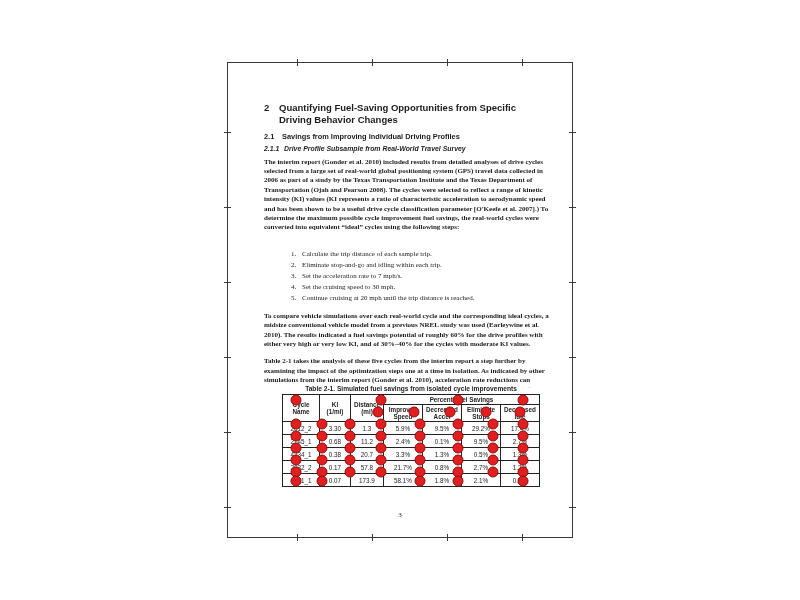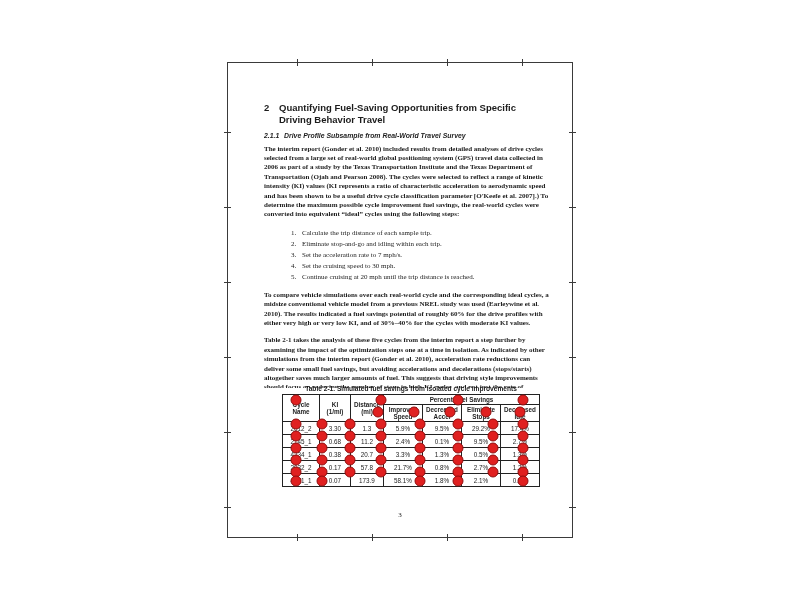--- a/index.html
+++ b/index.html
@@ -14,21 +14,21 @@
   .h1{display:flex;font-family:"Liberation Sans",sans-serif;font-weight:bold;
       font-size:9.5px;line-height:11.5px;margin-bottom:7px;}
   .h1 .num{width:15px;flex:none;}
   .h2{display:flex;font-family:"Liberation Sans",sans-serif;font-weight:bold;
       font-size:7.4px;line-height:9px;margin-bottom:4px;}
   .h2 .num{width:18px;flex:none;}
   .h3{display:flex;font-family:"Liberation Sans",sans-serif;font-weight:bold;font-style:italic;
       font-size:6.9px;line-height:8.5px;margin-bottom:4px;}
   .h3 .num{width:20px;flex:none;}
   p.body{font-size:7px;line-height:9.4px;margin:0 0 8px 0;font-weight:bold;}
-  ol.steps{margin:8px 0 8px 0;padding-left:34px;font-size:7px;line-height:11px;}
+  ol.steps{margin:16px 0 8px 0;padding-left:34px;font-size:7px;line-height:11px;}
   ol.steps li{padding-left:4px;}
   .caption{position:absolute;left:50px;top:322px;width:266px;text-align:center;
            font-family:"Liberation Sans",sans-serif;font-weight:bold;font-size:6.6px;}
   table.fuel{position:absolute;left:54px;top:331px;width:258px;border-collapse:collapse;
              font-family:"Liberation Sans",sans-serif;font-size:6.3px;table-layout:fixed;}
   table.fuel th,table.fuel td{border:1px solid #222;text-align:center;vertical-align:middle;
              padding:1px 0;white-space:pre-line;line-height:7px;}
   table.fuel th{font-weight:bold;}
   table.fuel td{height:10px;}
   .c0{width:36px;} .c1{width:30px;} .c2{width:32px;}
@@ -38,21 +38,25 @@
        background:#e02020;border:1px solid #8f0d0d;box-sizing:border-box;
        transform:translate(-50%,-50%);}
 </style>
 </head>
 <body>
 
 <div class="page">
   <div class="content">
     <div class="h1">
       <span class="num">2</span>
-      <span class="txt">Quantifying Fuel-Saving Opportunities from Specific Driving Behavior Travel</span>
+      <span class="txt">Quantifying Fuel-Saving Opportunities from Specific Driving Behavior Changes</span>
+    </div>
+    <div class="h2">
+      <span class="num">2.1</span>
+      <span class="txt">Savings from Improving Individual Driving Profiles</span>
     </div>
     <div class="h3">
       <span class="num">2.1.1</span>
       <span class="txt">Drive Profile Subsample from Real-World Travel Survey</span>
     </div>
     <p class="body">The interim report (Gonder et al. 2010) included results from detailed analyses of drive cycles selected from a large set of real-world global positioning system (GPS) travel data collected in 2006 as part of a study by the Texas Transportation Institute and the Texas Department of Transportation (Ojah and Pearson 2008). The cycles were selected to reflect a range of kinetic intensity (KI) values (KI represents a ratio of characteristic acceleration to aerodynamic speed and has been shown to be a useful drive cycle classification parameter [O'Keefe et al. 2007].) To determine the maximum possible cycle improvement fuel savings, the real-world cycles were converted into equivalent “ideal” cycles using the following steps:</p>
     <ol class="steps" id="steps-list">
         <li>Calculate the trip distance of each sample trip.</li>
         <li>Eliminate stop-and-go and idling within each trip.</li>
         <li>Set the acceleration rate to 7 mph/s.</li>

